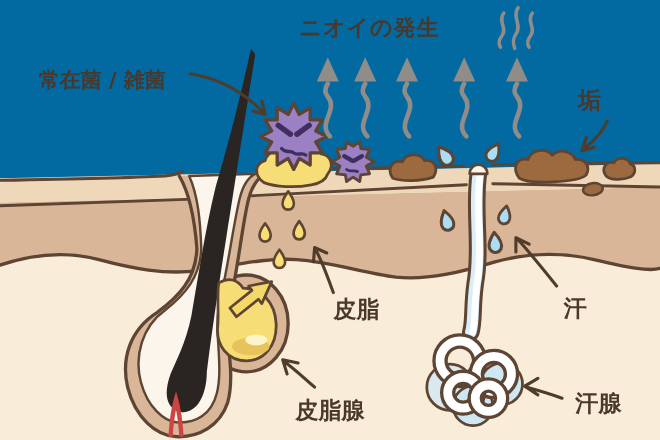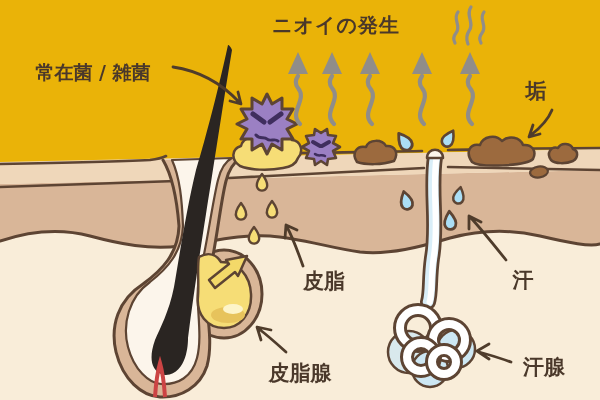--- a/index.html
+++ b/index.html
@@ -1,16 +1,16 @@
 <!DOCTYPE html>
 <html style="--outline: #5d4433; --pointer: #4f3c2b; --text: #4a382a; --dermis: #f9edd9; --epidermis: #d9b698; --stratum-band: #efd7ba; --sebum-yellow: #f6dd76; --sebum-arrow: #f3d969; --gland-shade: #e7c35c; --gland-highlight: #fdf4c9; --bacteria-purple: #9b80c3; --bacteria-face: #3f2e5e; --dirt-brown: #9c6a3e; --sweat-blue: #abdef5; --lining-white: #fcf5eb; --hair-black: #2a2522; --papilla-red: #cc4444; --steam-gray: #908d89;"><head>
 <meta charset="utf-8">
 <style>
   html,body{margin:0;padding:0;background:#fff;}
-  .canvas{position:relative;width:600px;height:400px;background:#eab308;overflow:hidden;
+  .canvas{position:relative;width:600px;height:400px;background:#0369a1;overflow:hidden;
           font-family:"DejaVu Sans",sans-serif;text-align:center;}
   svg{display:block;}
   
   .f-derm {fill:var(--dermis,#f9edd9);}
   .f-epi  {fill:var(--epidermis,#d9b698);}
   .f-band {fill:var(--stratum-band,#efd7ba);}
   .f-yel  {fill:var(--sebum-yellow,#f6dd76);}
   .f-arrw {fill:var(--sebum-arrow,#f3d969);}
   .f-pur  {fill:var(--bacteria-purple,#9b80c3);}
   .f-dirt {fill:var(--dirt-brown,#9c6a3e);}

